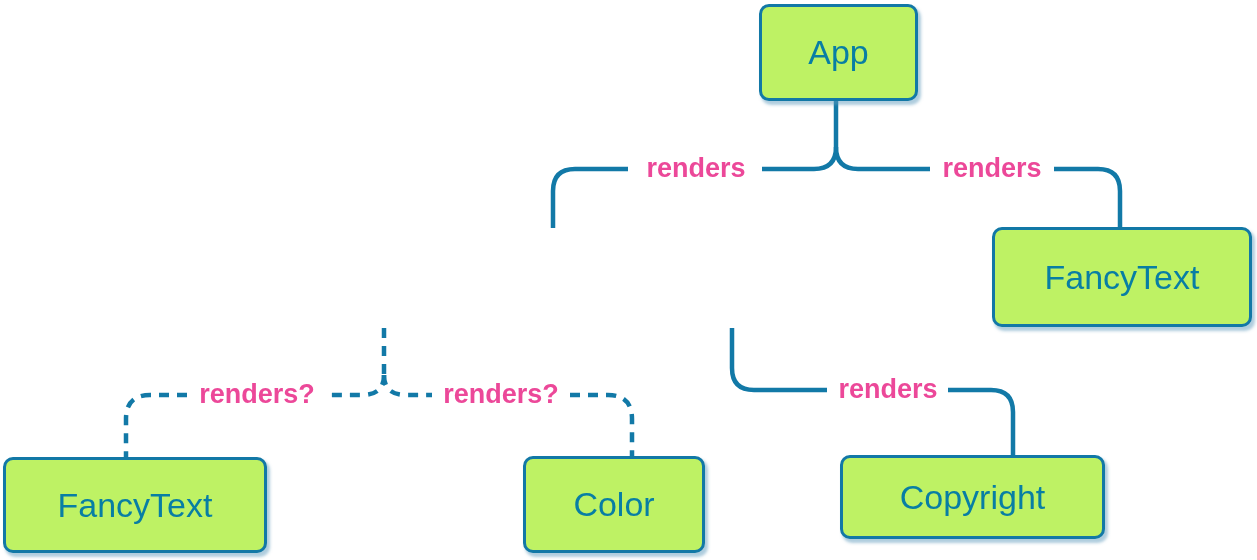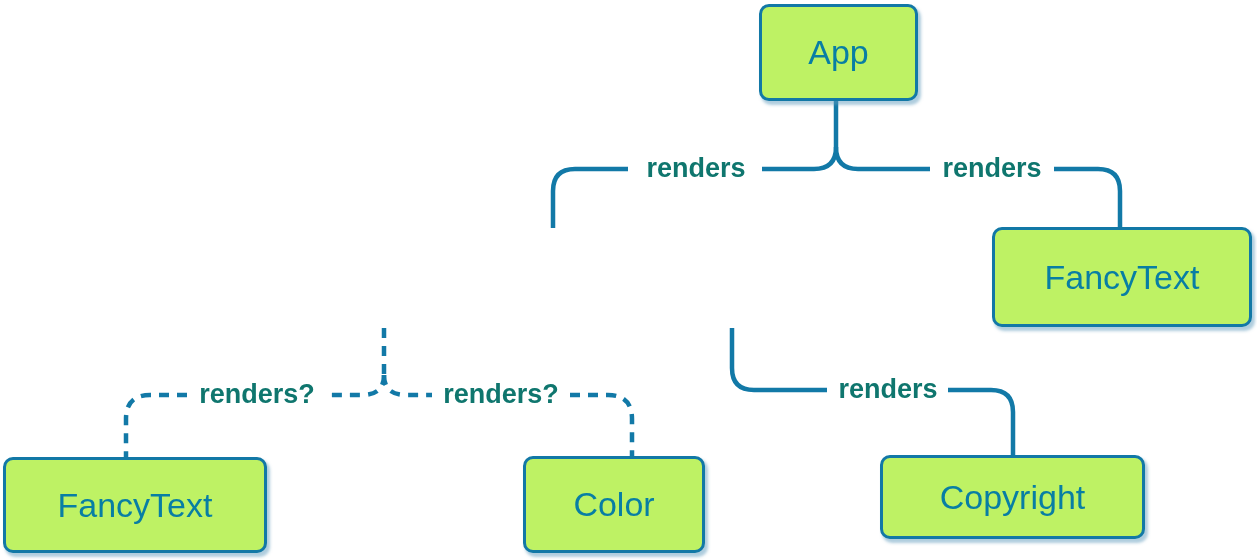--- a/index.html
+++ b/index.html
@@ -45,27 +45,27 @@
     font-weight: 500;
     color: #087ea4;
     box-shadow: 2.5px 3.5px 3px rgba(96, 156, 190, 0.5);
     white-space: nowrap;
   }
   .node-app          { left: 759px;  top: 4px;   width: 159px; height: 97px;  }
   .node-inspiration  { left: 333px;  top: 227px; width: 462px; height: 101px; }
   .node-fancy-top    { left: 992px;  top: 227px; width: 260px; height: 100px; }
   .node-fancy-bottom { left: 3px;    top: 457px; width: 264px; height: 96px;  }
   .node-color        { left: 523px;  top: 456px; width: 182px; height: 97px;  }
-  .node-copyright    { left: 880px;  top: 455px; width: 265px; height: 84px;  }
+  .node-copyright    { left: 840px;  top: 455px; width: 265px; height: 84px;  }
   .edge-label {
     position: absolute;
     transform: translate(-50%, -50%);
     font-size: 27px;
     font-weight: 700;
-    color: #0f766e;
+    color: #ec4899;
     white-space: nowrap;
     line-height: 1;
   }
   .label-app-ig        { left: 696px;  top: 168px; }
   .label-app-fancy     { left: 992px;  top: 168px; }
   .label-ig-fancy      { left: 257px;  top: 394px; }
   .label-ig-color      { left: 501px;  top: 394px; }
   .label-ig-copyright  { left: 888px;  top: 389px; }
 </style>
 </head>

